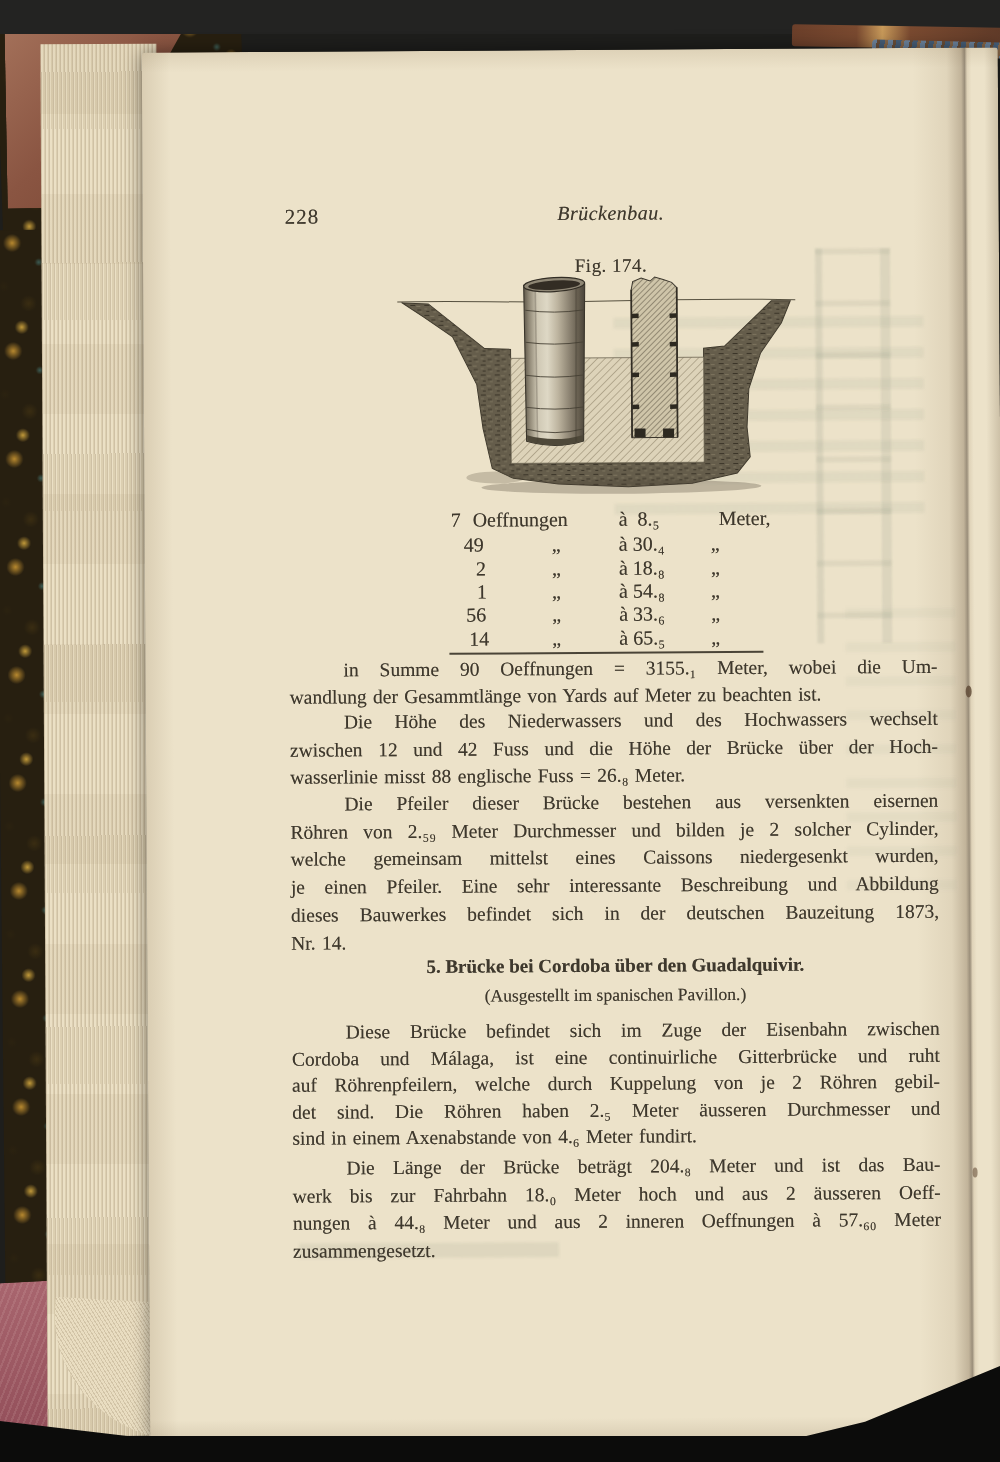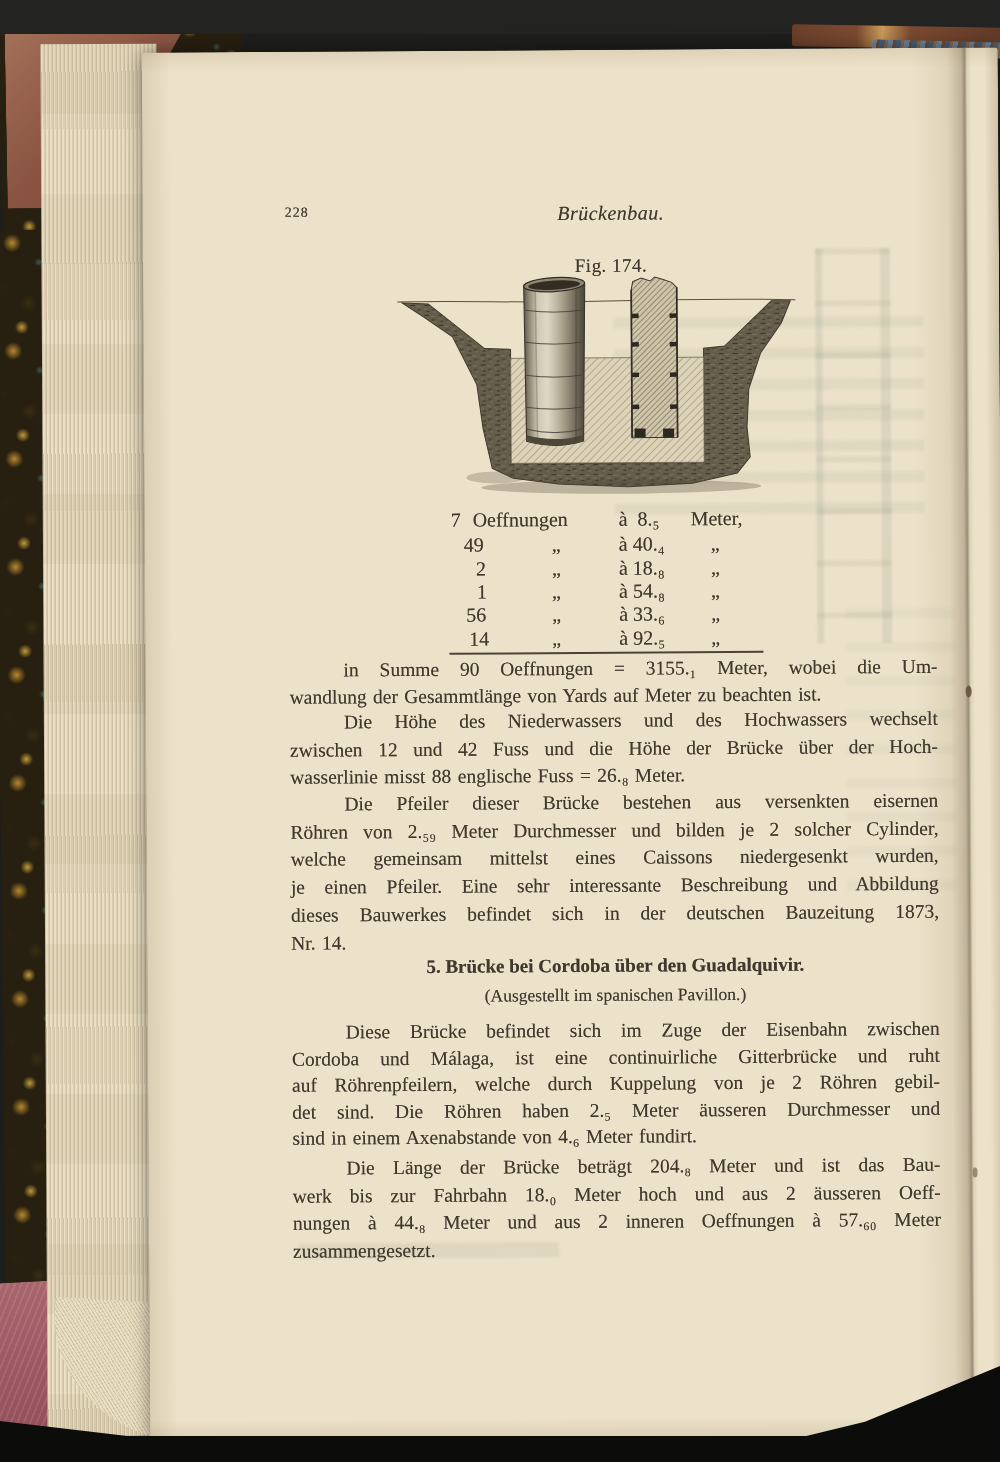--- a/index.html
+++ b/index.html
@@ -73,30 +73,30 @@
       linear-gradient(180deg, rgba(0,0,0,0) calc(100% - 28px), rgba(110,88,58,.20) 100%);
     border-radius:4px 3px 30px 16px;
     transform:rotate(-0.35deg);
     box-shadow:0 0 18px rgba(0,0,0,.45);
   }
   .content{position:absolute;inset:0;color:#3e382d;}
   .shadow-bottom{position:absolute;left:0;top:1436px;width:1000px;height:26px;background:#0c0c0b;z-index:8;}
   .shadow-bl{position:absolute;left:0;top:1405px;width:235px;height:57px;background:#0c0c0b;z-index:8;clip-path:polygon(0 28%,55% 55%,100% 100%,0 100%);}
   .shadow-br{position:absolute;right:0;top:1366px;width:300px;height:96px;background:#0c0c0b;z-index:8;clip-path:polygon(0 100%,55% 58%,100% 0,100% 100%);}
   
-  .pgnum{position:absolute;left:142px;top:153px;font-size:14px;letter-spacing:1px;}
+  .pgnum{position:absolute;left:142px;top:153px;font-size:21px;letter-spacing:1px;}
   .runhead{position:absolute;left:144px;top:152px;width:648px;text-align:center;font-style:italic;font-size:20px;letter-spacing:.5px;}
   .figcap{position:absolute;left:144px;top:205px;width:648px;text-align:center;font-size:19px;letter-spacing:.5px;}
   .ink{text-shadow:0 0 .5px rgba(62,55,42,.55);}
   .figure-svg{position:absolute;left:252px;top:222px;width:404px;height:236px;}
   
   .trow{position:absolute;left:0;width:100%;height:26px;font-size:20px;}
   .tc{position:absolute;white-space:pre;}
   .tc.a{left:474px;} .tc.m{left:566px;}
-  .trow:nth-of-type(1) .n{left:306px} .trow:nth-of-type(1) .l{left:328px} .trow:nth-of-type(1) .m{left:546px}
+  .trow:nth-of-type(1) .n{left:306px} .trow:nth-of-type(1) .l{left:328px} .trow:nth-of-type(1) .m{left:574px}
   .trow:nth-of-type(2) .n{left:319px} .trow:nth-of-type(3) .n{left:331px}
   .trow:nth-of-type(4) .n{left:332px} .trow:nth-of-type(5) .n{left:321px}
   .trow:nth-of-type(6) .n{left:324px}
   .trow:not(:nth-of-type(1)) .l{left:407px}
   .sum-rule{position:absolute;left:304px;top:602px;width:314px;height:1.5px;background:#4a4437;}
   
   .para{position:absolute;left:144px;width:648px;font-size:19.5px;word-spacing:1.5px;}
   .pl{text-align:justify;text-align-last:justify;}
   .pl.last{text-align-last:left;}
   .pl.ind{text-indent:54px;}
@@ -216,21 +216,21 @@
     <div>
       <div class="trow ink" style="top:458px">
         <span class="tc n">7</span>
         <span class="tc l">Oeffnungen</span>
         <span class="tc a">à  8.₅</span>
         <span class="tc m">Meter,</span>
       </div>
       <div class="trow ink" style="top:483px">
         <span class="tc n">49</span>
         <span class="tc l">„</span>
-        <span class="tc a">à 40.₄</span>
+        <span class="tc a">à 30.₄</span>
         <span class="tc m">„</span>
       </div>
       <div class="trow ink" style="top:507px">
         <span class="tc n">2</span>
         <span class="tc l">„</span>
         <span class="tc a">à 18.₈</span>
         <span class="tc m">„</span>
       </div>
       <div class="trow ink" style="top:530px">
         <span class="tc n">1</span>
@@ -240,21 +240,21 @@
       </div>
       <div class="trow ink" style="top:553px">
         <span class="tc n">56</span>
         <span class="tc l">„</span>
         <span class="tc a">à 33.₆</span>
         <span class="tc m">„</span>
       </div>
       <div class="trow ink" style="top:577px">
         <span class="tc n">14</span>
         <span class="tc l">„</span>
-        <span class="tc a">à 92.₅</span>
+        <span class="tc a">à 65.₅</span>
         <span class="tc m">„</span>
       </div>
       <div class="sum-rule"></div>
     </div>
 
     <div class="para ink" style="top:605px;line-height:27px">
       <div class="pl ind">in Summe 90 Oeffnungen = 3155.₁ Meter, wobei die Um-</div>
       <div class="pl last">wandlung der Gesammtlänge von Yards auf Meter zu beachten ist.</div>
     </div>
 

